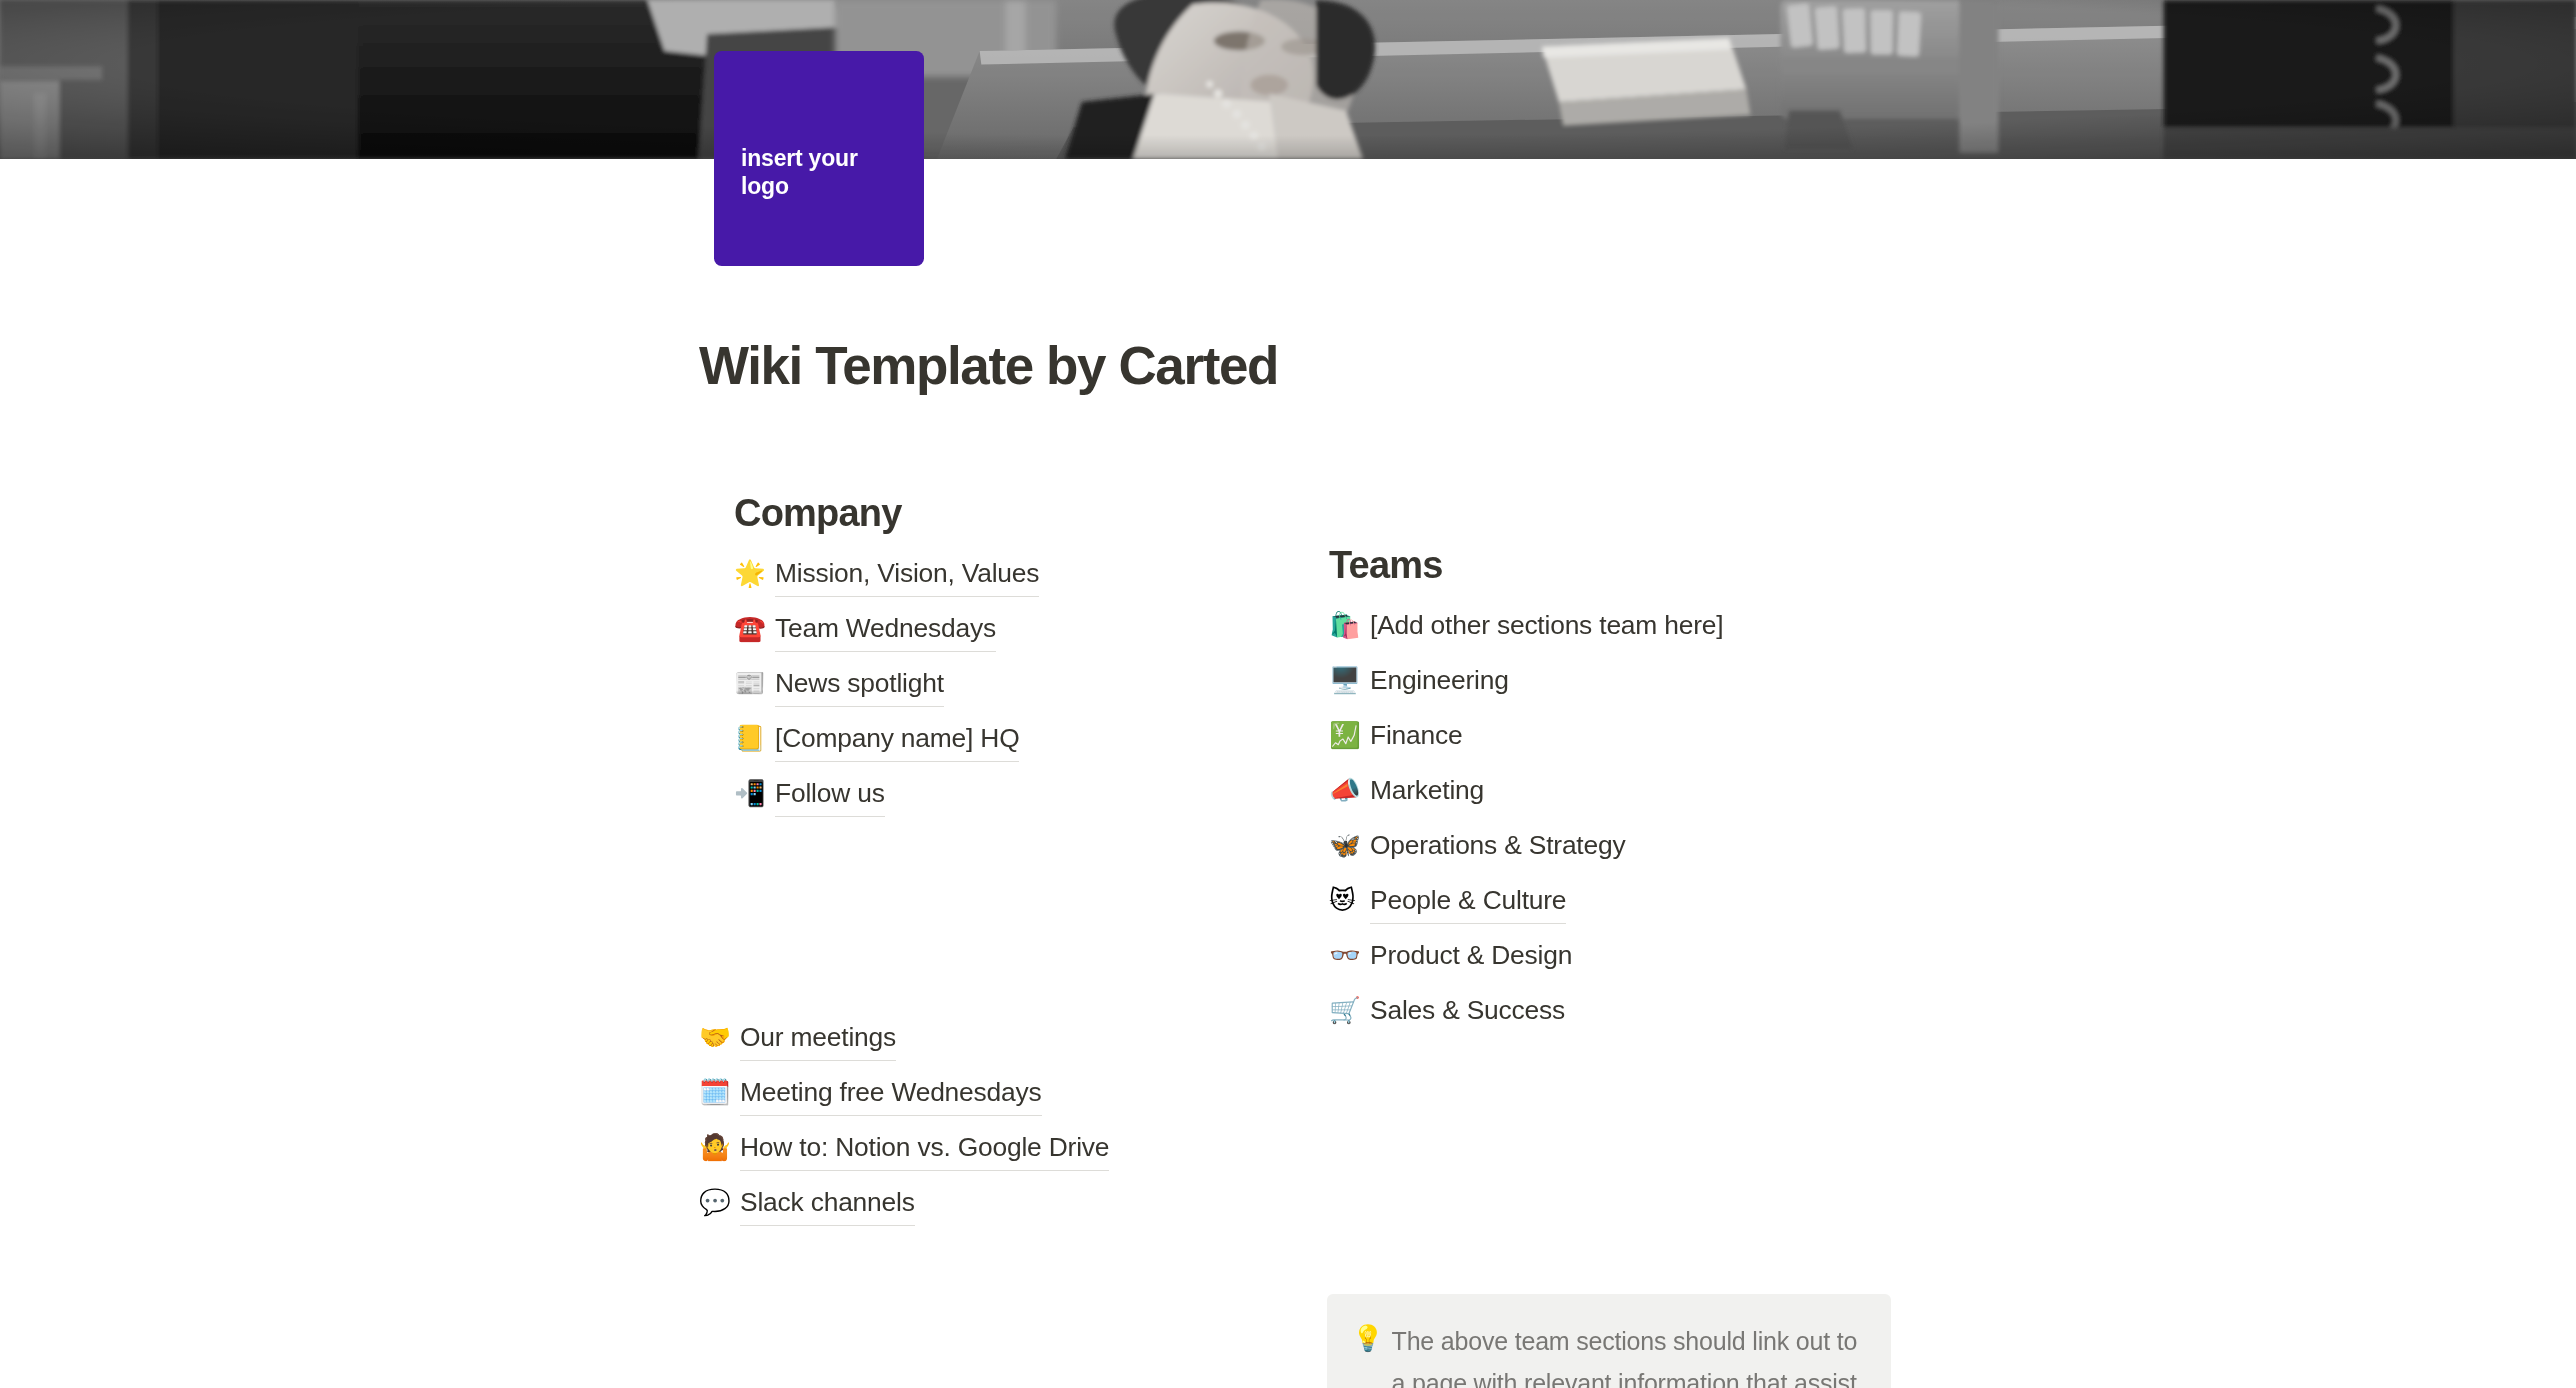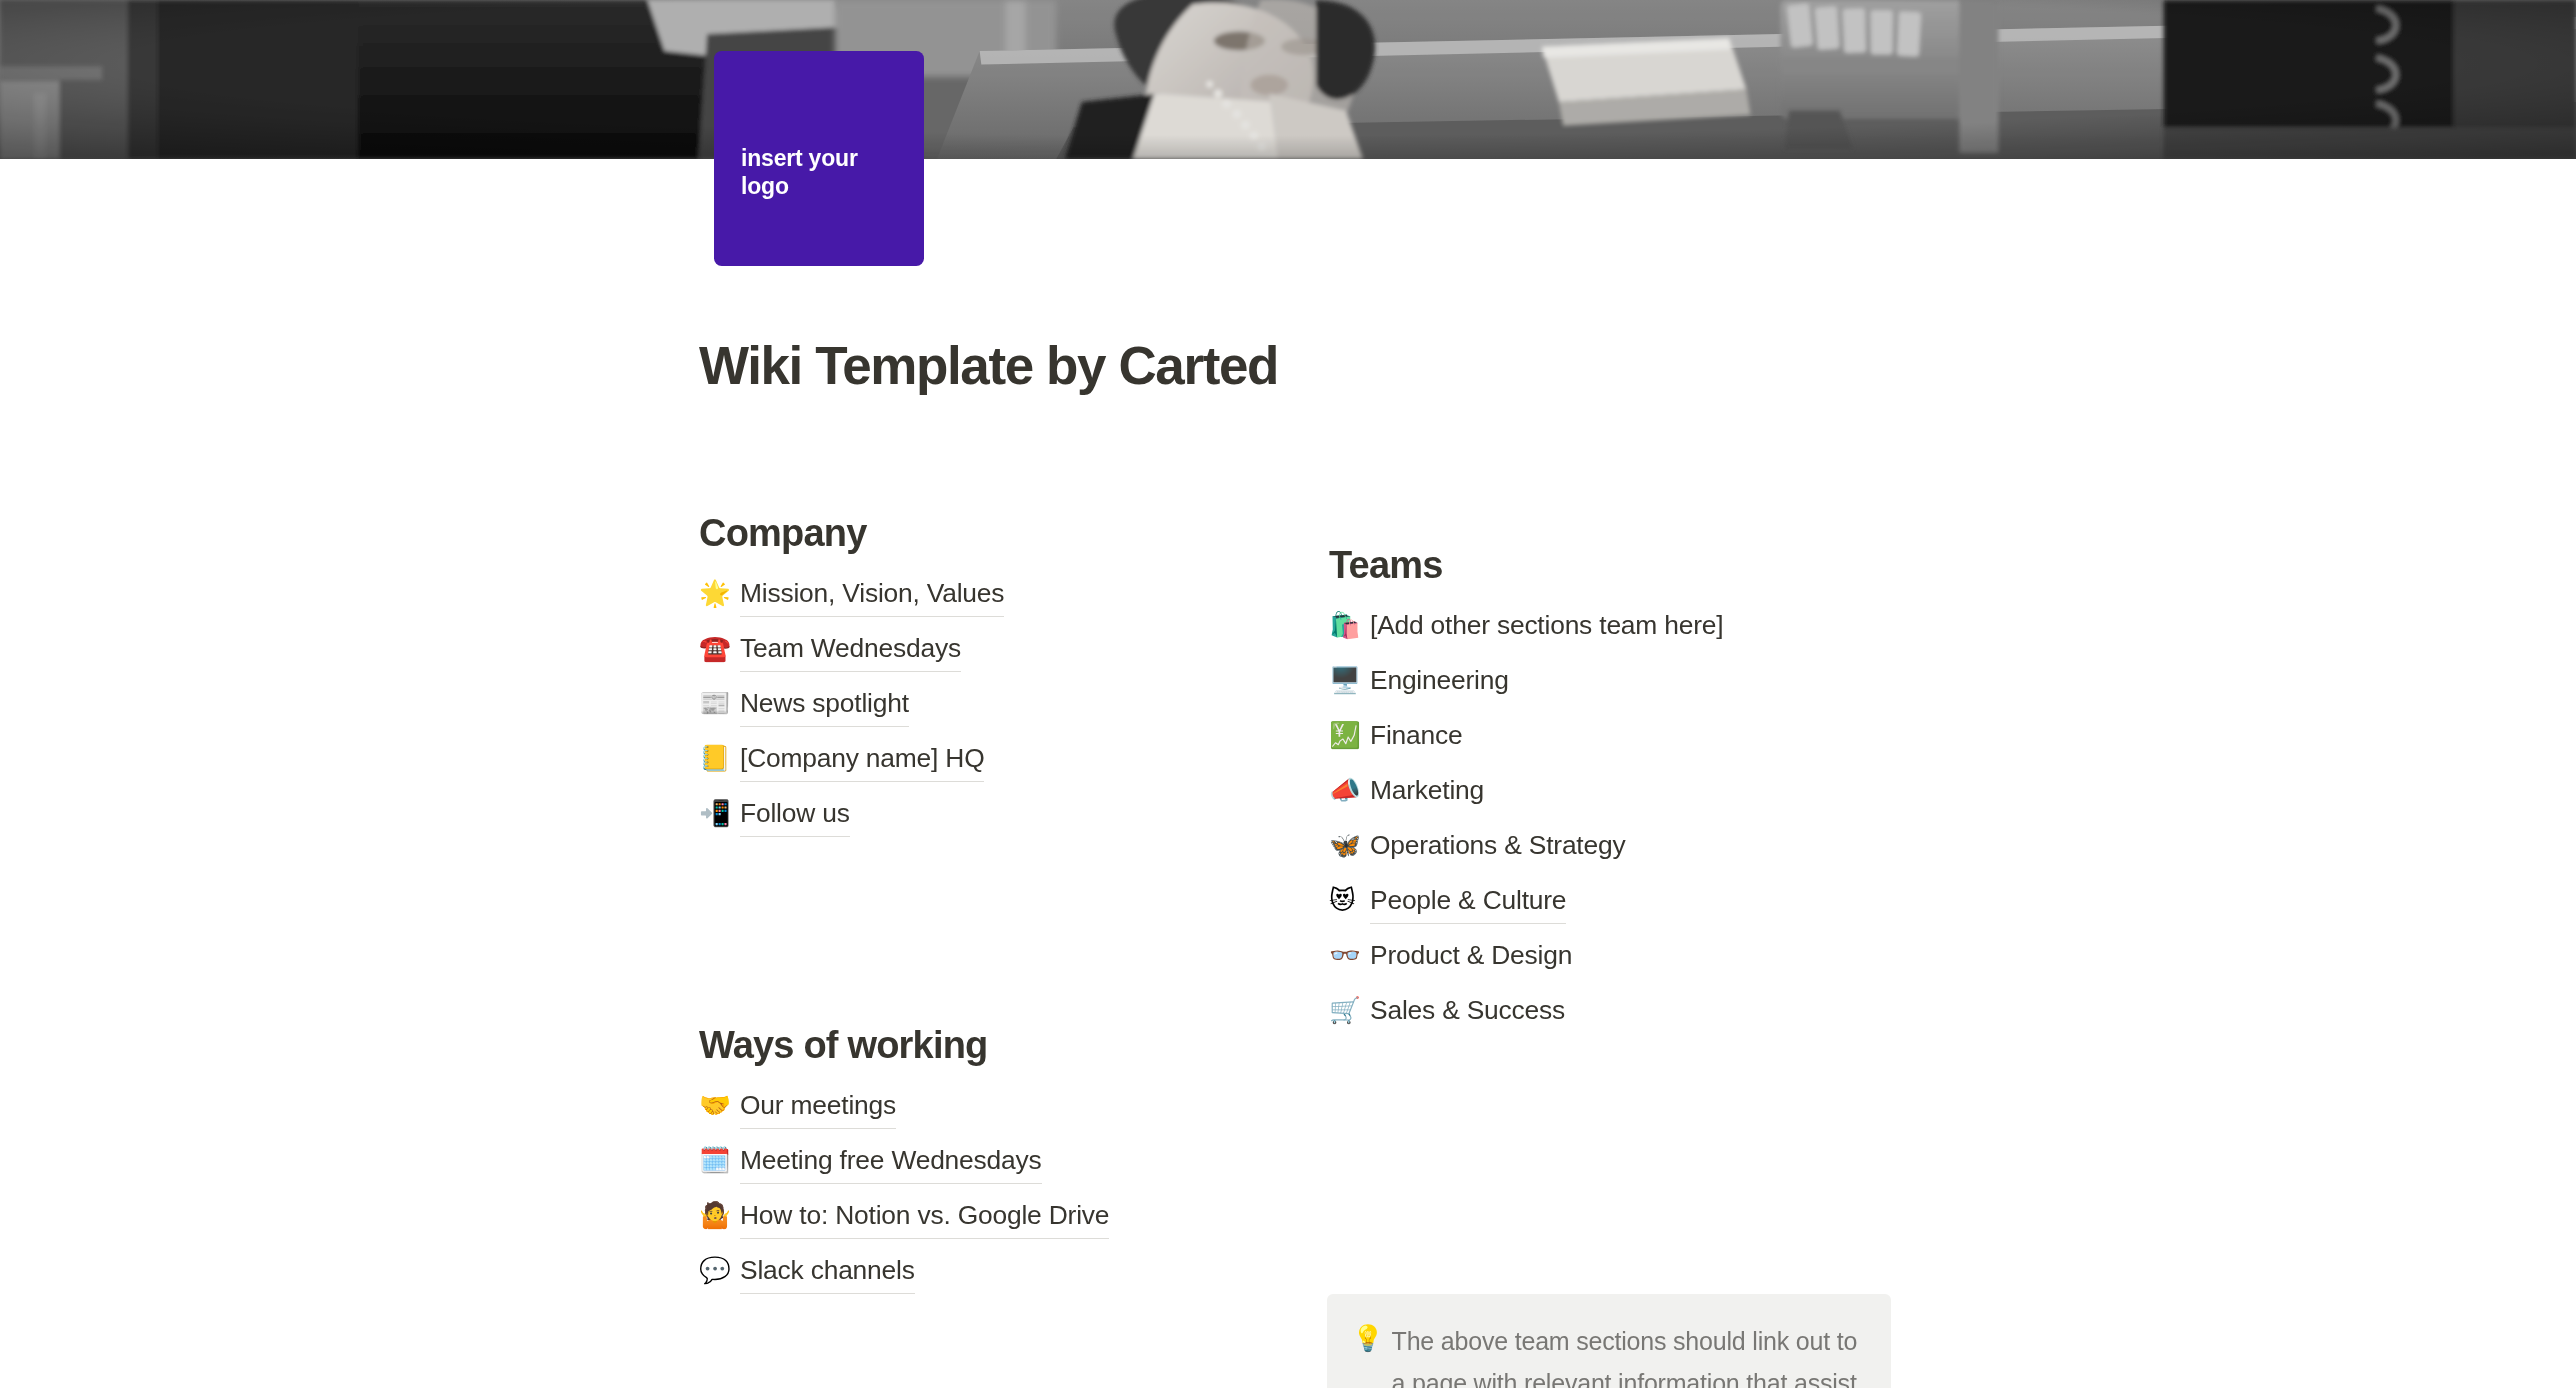--- a/index.html
+++ b/index.html
@@ -64,21 +64,21 @@
     color: #37352F;
     letter-spacing: -1.4px;
     line-height: 1.1;
     white-space: nowrap;
   }
 
   .col { position: absolute; }
   .col-left  { left: 699px;  width: 613px; }
   .col-right { left: 1329px; width: 613px; margin-top: 40px; }
 
-  .company-col  { top: 353px; }
+  .company-col  { top: 333px; margin-left: 35px; }
   .teams-col    { top: 345px; }
   .ways-col     { top: 865px; }
 
   .section-h {
     font-size: 38px;
     font-weight: 700;
     color: #37352F;
     letter-spacing: -0.8px;
     line-height: 1.15;
     margin-bottom: 24px;
@@ -330,21 +330,20 @@
         <span class="row-label">Product &amp; Design</span>
       </li>
       <li class="link-row">
         <span class="row-emoji">🛒</span>
         <span class="row-label">Sales &amp; Success</span>
       </li>
     </ul>
   </div>
 
   <div class="col col-left ways-col">
-    <h2 class="section-h">Ways of working</h2>
     <ul class="links">
       <li class="link-row">
         <span class="row-emoji">🤝</span>
         <span class="row-label linked">Our meetings</span>
       </li>
       <li class="link-row">
         <span class="row-emoji">🗓️</span>
         <span class="row-label linked">Meeting free Wednesdays</span>
       </li>
       <li class="link-row">

